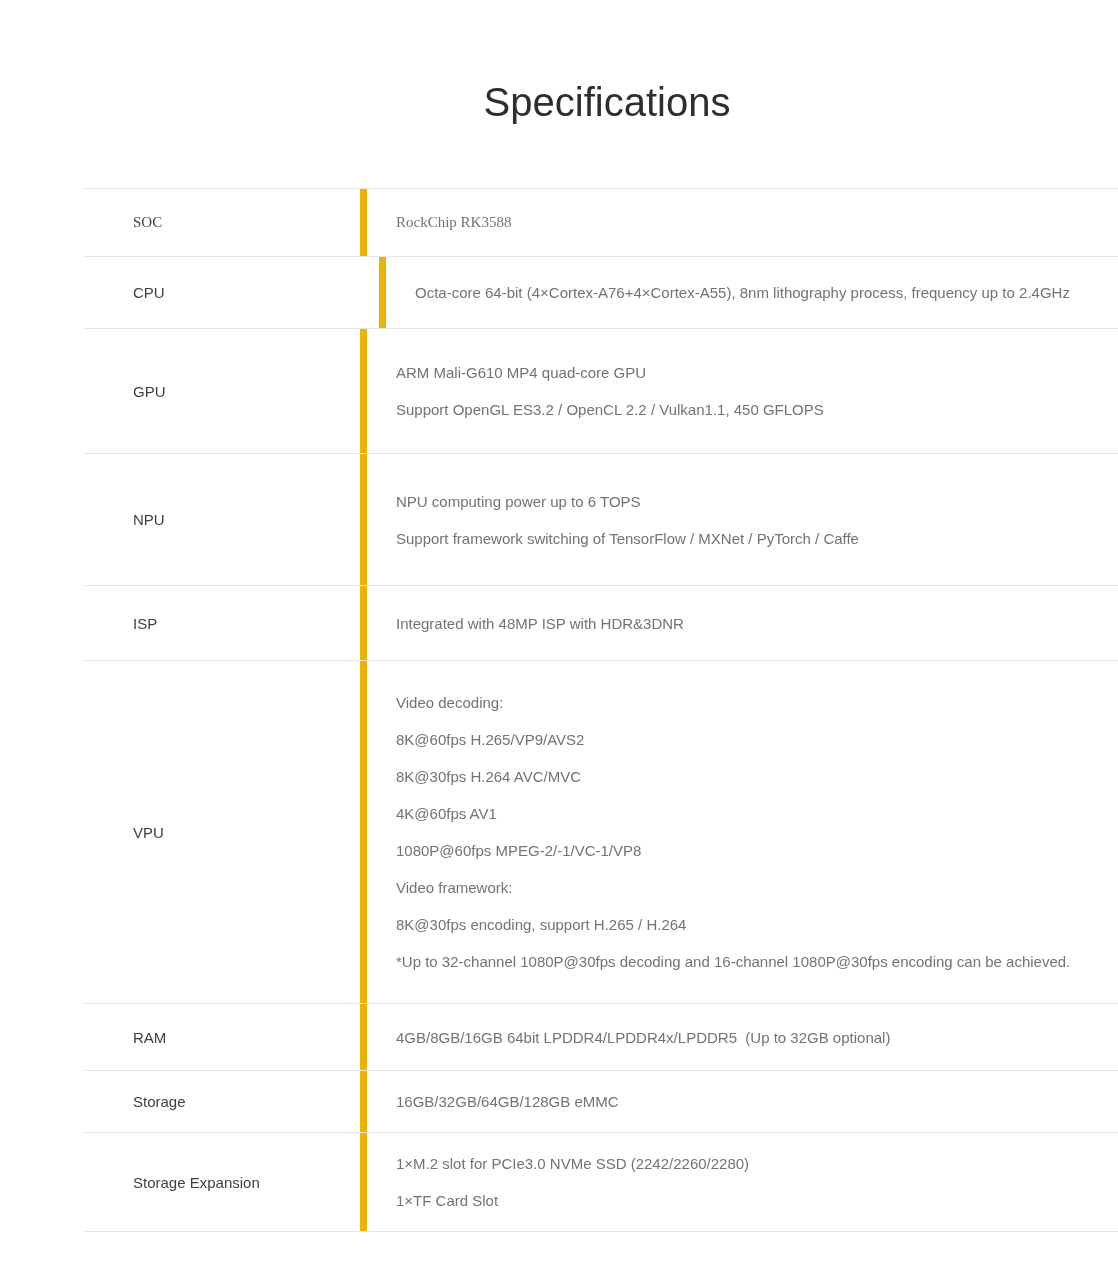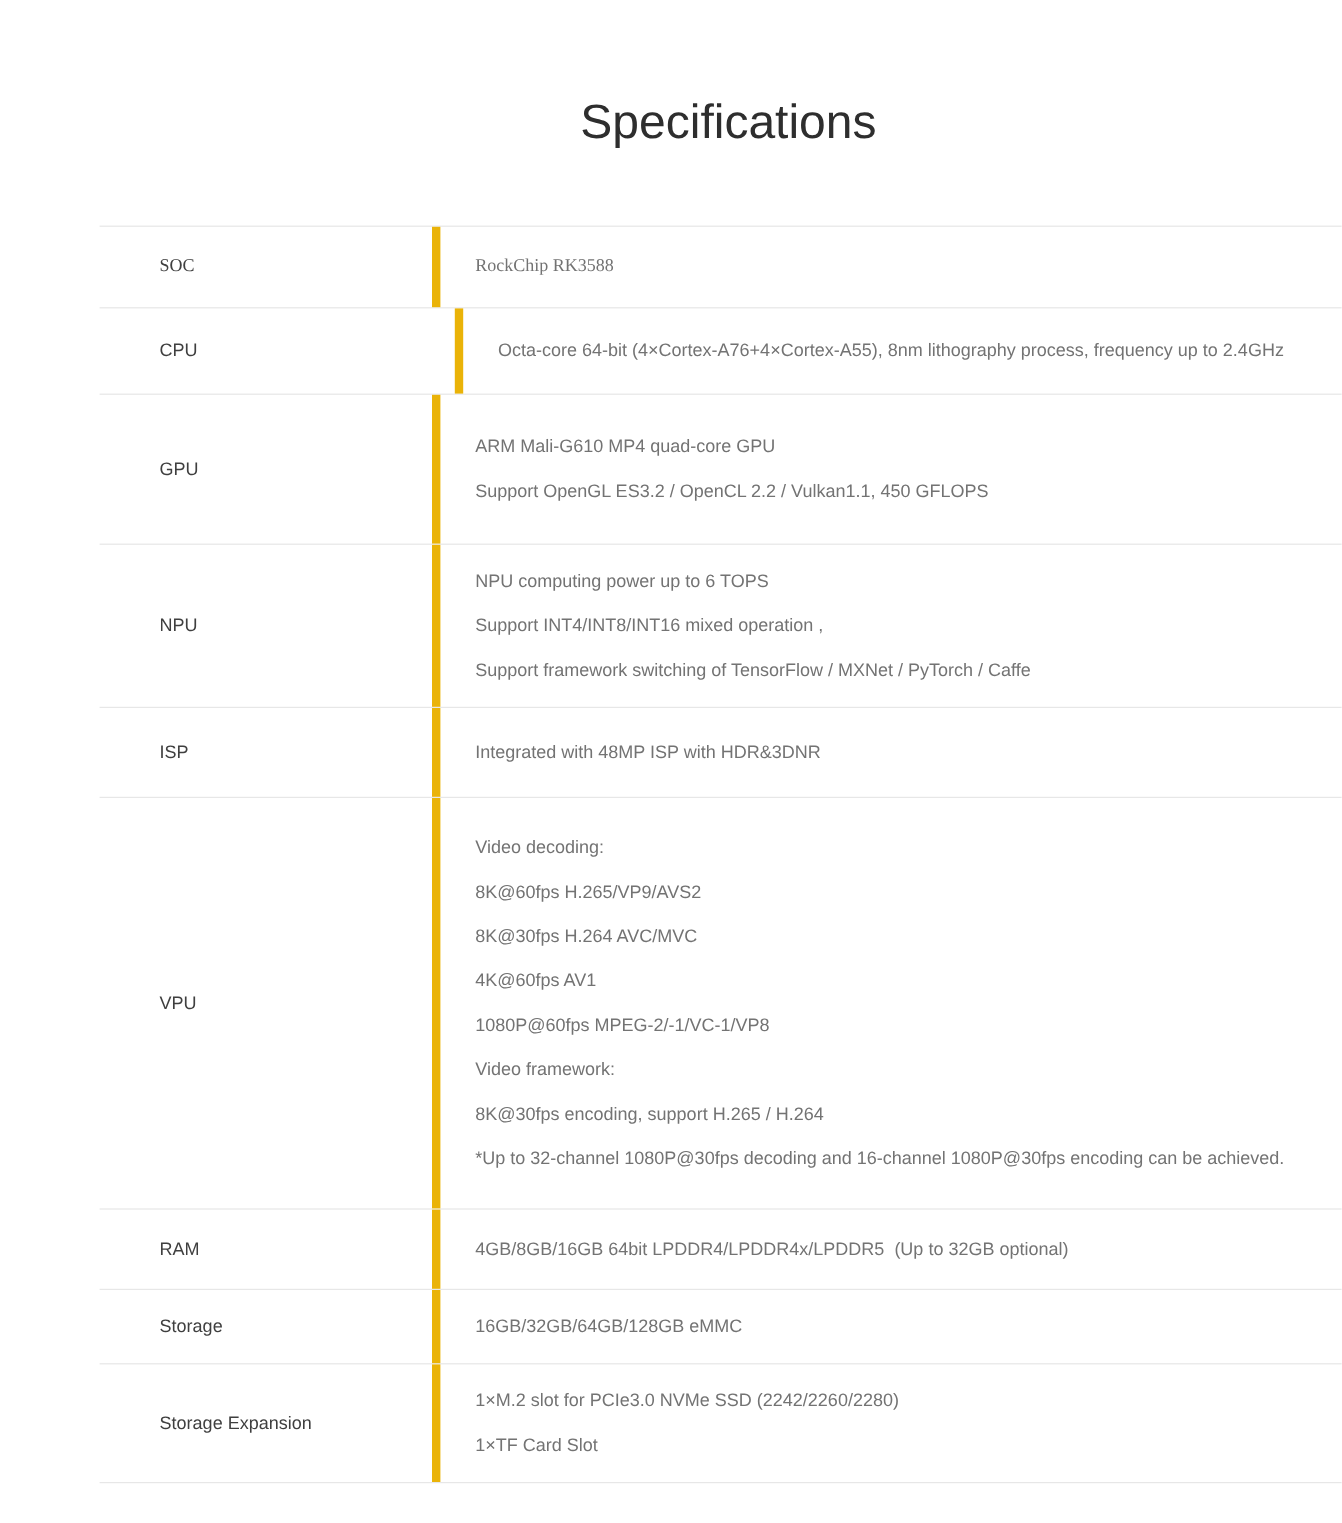--- a/index.html
+++ b/index.html
@@ -101,21 +101,20 @@
           <div class="cell-label">GPU</div>
           <div class="cell-value">
             <div class="line">ARM Mali-G610 MP4 quad-core GPU</div>
             <div class="line">Support OpenGL ES3.2 / OpenCL 2.2 / Vulkan1.1, 450 GFLOPS</div>
           </div>
         </div>
         <div class="row">
           <div class="cell-label">NPU</div>
           <div class="cell-value">
             <div class="line">NPU computing power up to 6 TOPS</div>
-            <div class="line">Support INT4/INT8/INT16 mixed operation ,</div>
             <div class="line">Support framework switching of TensorFlow / MXNet / PyTorch / Caffe</div>
           </div>
         </div>
         <div class="row">
           <div class="cell-label">ISP</div>
           <div class="cell-value">
             <div class="line">Integrated with 48MP ISP with HDR&amp;3DNR</div>
           </div>
         </div>
         <div class="row">

